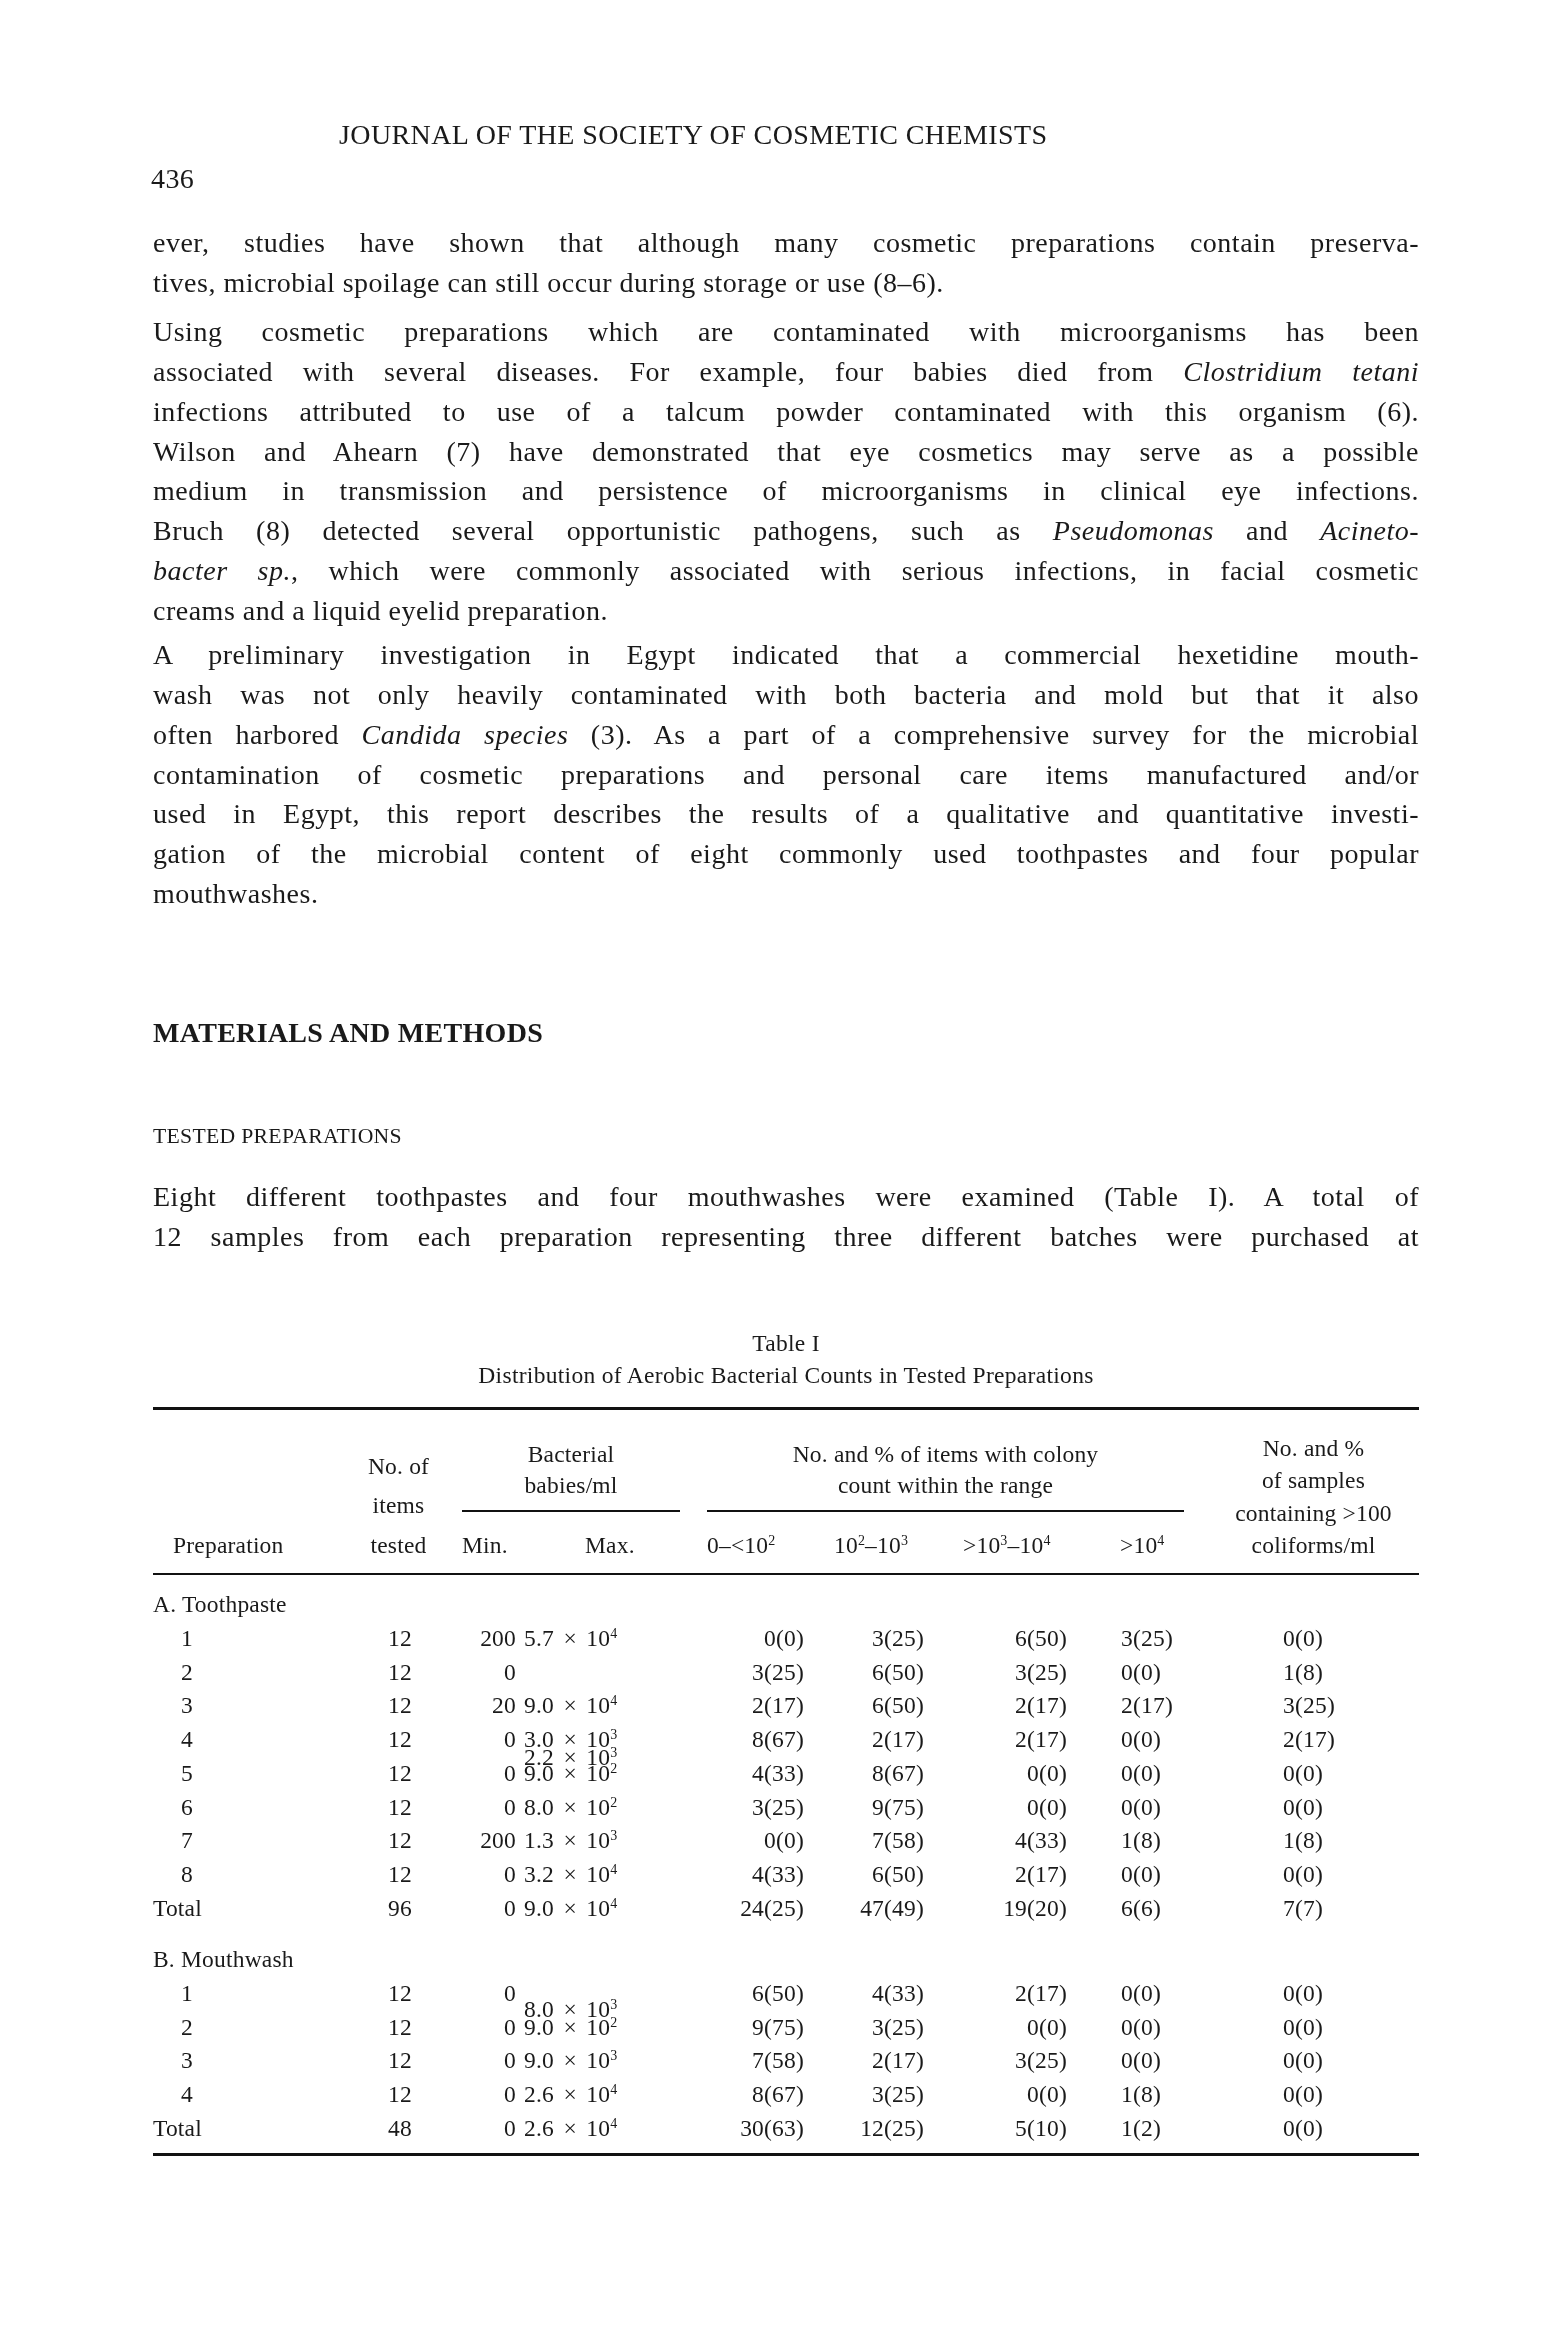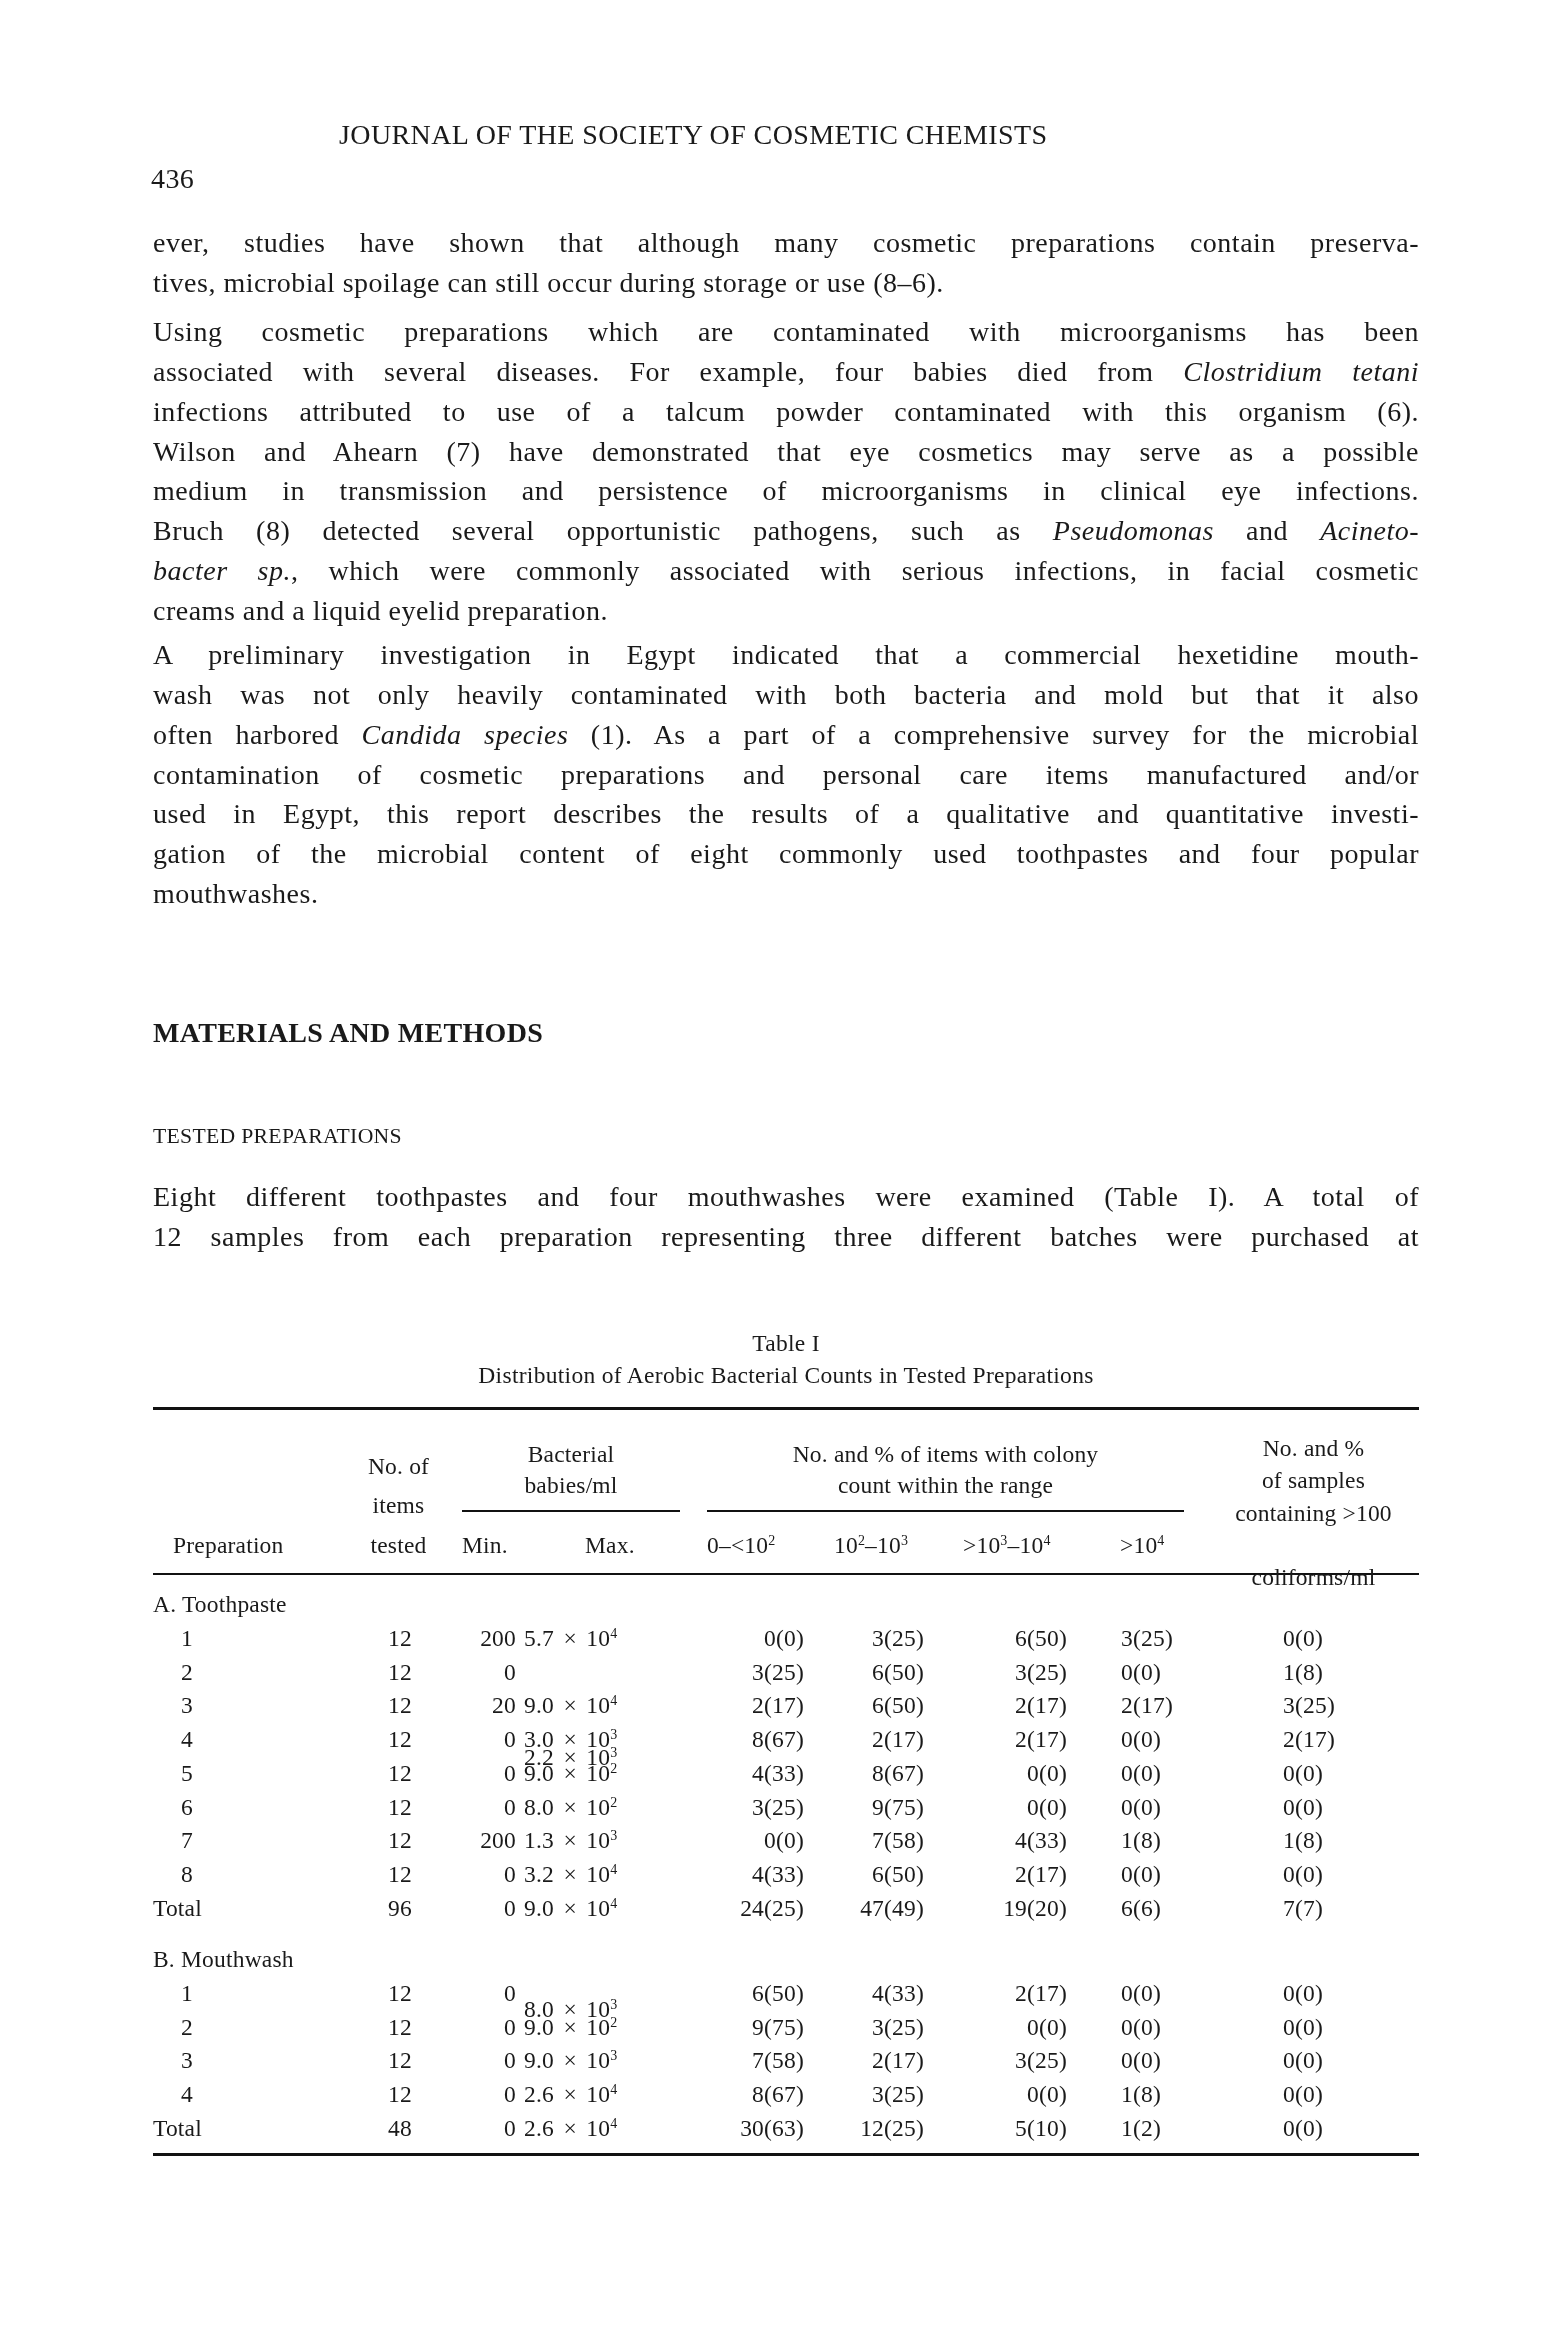--- a/index.html
+++ b/index.html
@@ -37,21 +37,21 @@
       <div class="line" style="top: 395px;">infections attributed to use of a talcum powder contaminated with this organism (6).</div>
       <div class="line" style="top: 435px;">Wilson and Ahearn (7) have demonstrated that eye cosmetics may serve as a possible</div>
       <div class="line" style="top: 474px;">medium in transmission and persistence of microorganisms in clinical eye infections.</div>
       <div class="line" style="top: 514px;"><span>Bruch (8) detected several opportunistic pathogens, such as </span><i>Pseudomonas</i><span> and </span><i>Acineto-</i></div>
       <div class="line" style="top: 554px;"><i>bacter sp.</i><span>, which were commonly associated with serious infections, in facial cosmetic</span></div>
       <div class="line last" style="top: 594px;">creams and a liquid eyelid preparation.</div>
     </div>
     <div>
       <div class="line" style="top: 638px;">A preliminary investigation in Egypt indicated that a commercial hexetidine mouth-</div>
       <div class="line" style="top: 678px;">wash was not only heavily contaminated with both bacteria and mold but that it also</div>
-      <div class="line" style="top: 718px;"><span>often harbored </span><i>Candida species</i><span> (1). As a part of a comprehensive survey for the microbial</span></div>
+      <div class="line" style="top: 718px;"><span>often harbored </span><i>Candida species</i><span> (3). As a part of a comprehensive survey for the microbial</span></div>
       <div class="line" style="top: 758px;">contamination of cosmetic preparations and personal care items manufactured and/or</div>
       <div class="line" style="top: 797px;">used in Egypt, this report describes the results of a qualitative and quantitative investi-</div>
       <div class="line" style="top: 837px;">gation of the microbial content of eight commonly used toothpastes and four popular</div>
       <div class="line last" style="top: 877px;">mouthwashes.</div>
     </div>
     <div>
       <div class="line" style="top: 1180px;">Eight different toothpastes and four mouthwashes were examined (Table I). A total of</div>
       <div class="line" style="top: 1220px;">12 samples from each preparation representing three different batches were purchased at</div>
     </div>
   </div>
@@ -84,21 +84,21 @@
   <div class="tc c" style="left:707px; top:1472px; width:477px;">count within the range</div>
 
   <div class="tc" style="left:707px; top:1532px;"><span>0–&lt;10</span><sup>2</sup></div>
   <div class="tc" style="left:834px; top:1532px;"><span>10</span><sup>2</sup><span>–10</span><sup>3</sup></div>
   <div class="tc" style="left:963px; top:1532px;"><span>&gt;10</span><sup>3</sup><span>–10</span><sup>4</sup></div>
   <div class="tc" style="left:1120px; top:1532px;"><span>&gt;10</span><sup>4</sup></div>
 
   <div class="tc c" style="left:1205px; top:1435px; width:217px;">No. and %</div>
   <div class="tc c" style="left:1205px; top:1467px; width:217px;">of samples</div>
   <div class="tc c" style="left:1205px; top:1500px; width:217px;">containing &gt;100</div>
-  <div class="tc c" style="left:1205px; top:1532px; width:217px;margin-top:32px;">coliforms/ml</div>
+  <div class="tc c" style="left:1205px; top:1532px; width:217px;">coliforms/ml</div>
 </div>
 
 <div id="table-body">
     <div>
       <div class="tc " style="left:153px; top:1591px;">A. Toothpaste</div>
       <div>
         <div class="tc " style="left:181px; top:1625px;">1</div>
         <div class="tc r" style="left:358px; width:54px; top:1625px;">12</div>
         <div class="tc r" style="left:452px; width:64px; top:1625px;">200</div>
         <div class="tc " style="left:524px; top:1625px;"><span>5.7</span><span style="margin: 0px 9.4px;">×</span><span>10</span><sup>4</sup></div>

